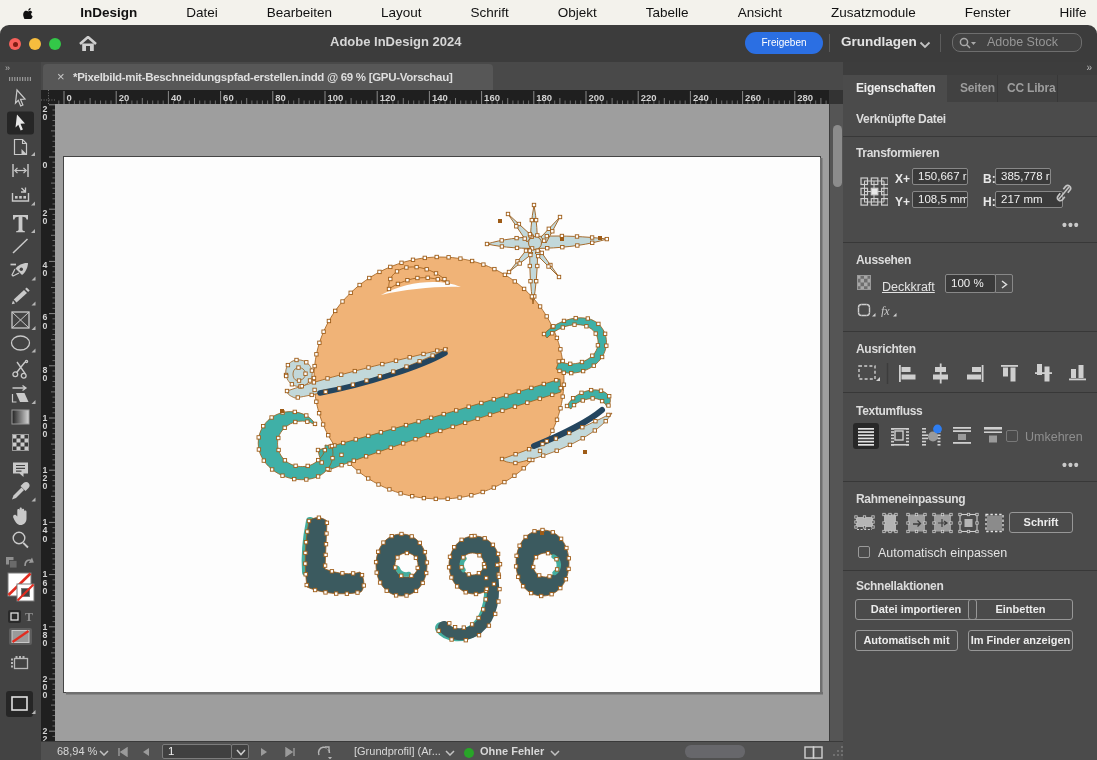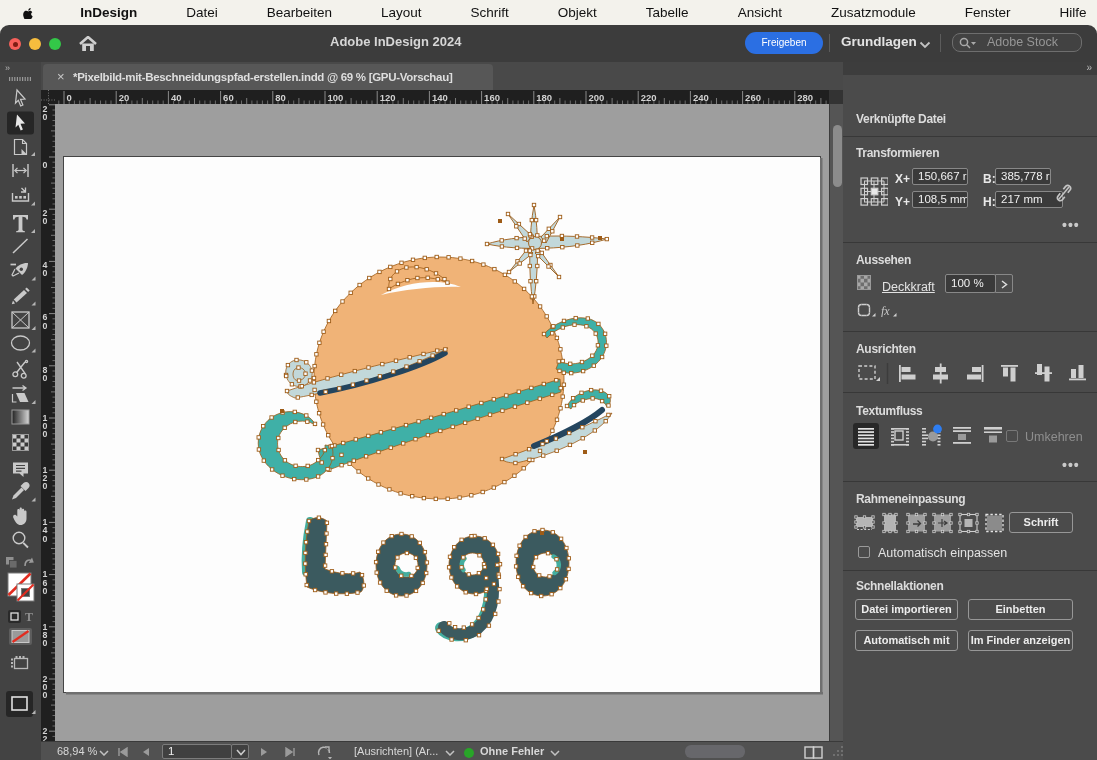--- a/index.html
+++ b/index.html
@@ -1073,21 +1073,21 @@
       <path d="M2 1 L8 5 L2 9 Z" fill="#9b9b9b"></path>
     </svg>
   <svg class="abs" style="left:243px;top:5px" width="12" height="10" viewBox="0 0 12 10">
       <path d="M10 1 V9 M2 1 L8 5 L2 9 Z" fill="#9b9b9b" stroke="#9b9b9b" stroke-width="1.4"></path>
     </svg>
   <svg class="abs" style="left:275px;top:3px" width="16" height="14" viewBox="0 0 16 14">
     <path d="M3 10 A5.5 5.5 0 1 1 13.5 8" fill="none" stroke="#b5b5b5" stroke-width="1.6"></path>
     <path d="M9 2 h4 v4" fill="#4a4a4a" stroke="#b5b5b5" stroke-width="1.3"></path>
     <path d="M12 12 l4 0 l-2 2.6 z" fill="#b5b5b5"></path>
   </svg>
-  <span class="t" style="left:313px">[Ausrichten] (Ar...</span>
+  <span class="t" style="left:313px">[Grundprofil] (Ar...</span>
   <svg class="abs" style="left:404px;top:8px" width="10" height="6" viewBox="0 0 10 6">
       <path d="M1 1 L5 5 L9 1" fill="none" stroke="#c2c2c2" stroke-width="1.5"></path>
     </svg>
   <div class="abs" style="left:423px;top:6px;width:10px;height:10px;border-radius:50%;background:#28a528"></div>
   <span class="t" style="left:439px;font-weight:700">Ohne Fehler</span>
   <svg class="abs" style="left:509px;top:8px" width="10" height="6" viewBox="0 0 10 6">
       <path d="M1 1 L5 5 L9 1" fill="none" stroke="#c2c2c2" stroke-width="1.5"></path>
     </svg>
   <div id="hthumb"></div>
   <svg class="abs" style="left:752px;top:0;opacity:.55" width="50" height="19" viewBox="0 0 50 19">
@@ -1103,20 +1103,27 @@
     <svg class="abs" style="left:763px;top:4px" width="20" height="13" viewBox="0 0 20 13">
     <rect x="1" y="1" width="8.5" height="11" fill="none" stroke="#d0d0d0" stroke-width="1.4"></rect>
     <rect x="9.5" y="1" width="8.5" height="11" fill="none" stroke="#d0d0d0" stroke-width="1.4"></rect>
   </svg>
 </div>
 
 <div id="rpanel" class="abs">
   <div id="rp-top">
       <span style="position:absolute;right:6px;top:0px;color:#bbb;font-size:10px;letter-spacing:-1px">»</span>
     </div>
+  <div id="rp-tabs">
+    <div id="rp-tab-active">Eigenschaften</div>
+    <div class="rp-tab" style="left:117px">Seiten</div>
+    <div class="rp-tab" style="left:164px">CC Libra</div>
+    <div style="position:absolute;left:154px;top:0;width:1px;height:27px;background:#383838"></div>
+    <div style="position:absolute;left:214px;top:0;width:1px;height:27px;background:#383838"></div>
+  </div>
   <div class="sect-title" style="top:50px">Verknüpfte Datei</div>
   <div class="sep" style="top:74px"></div>
 
   <div class="sect-title" style="top:84px">Transformieren</div>
   <svg class="abs" style="left:17px;top:114px" width="28" height="30" viewBox="0 0 28 30" id="refgrid">
       <path d="M4,5 H24 M4,15.5 H24 M4,26 H24 M4.5,5 V26 M14,5 V26 M24,5 V26" stroke="#cfcfcf" stroke-width="1"></path>
       <rect x="1.0" y="2.0" width="6.5" height="6.5" fill="none" stroke="#cfcfcf" stroke-width="1.2"></rect>
       <rect x="11.3" y="2.0" width="6.5" height="6.5" fill="none" stroke="#cfcfcf" stroke-width="1.2"></rect>
       <rect x="21.6" y="2.0" width="6.5" height="6.5" fill="none" stroke="#cfcfcf" stroke-width="1.2"></rect>
       <rect x="1.0" y="12.3" width="6.5" height="6.5" fill="none" stroke="#cfcfcf" stroke-width="1.2"></rect>
@@ -1308,17 +1315,17 @@
       <rect x="121.8" y="18.3" width="2.4" height="2.4" fill="#4b4b4b" stroke="#cfcfcf" stroke-width="0.8"></rect>
       <rect x="133" y="3.5" width="15" height="15" fill="#8b8b8b"></rect>
       <rect x="132" y="2.5" width="17" height="17" fill="none" stroke="#e3e3e3" stroke-width="1.3" stroke-dasharray="2.4,2"></rect>
     </svg>
   <div class="btn" style="left:166px;top:450px;width:64px;height:21px;line-height:19px;font-weight:700">Schrift</div>
   <div class="cbx" style="left:15px;top:484px"></div>
   <div style="position:absolute;left:35px;top:484px;font-size:12.5px;color:#e2e2e2">Automatisch einpassen</div>
   <div class="sep" style="top:508px"></div>
 
   <div class="sect-title" style="top:517px">Schnellaktionen</div>
-  <div class="btn" style="left:12px;top:537px;width:103px;height:21px;line-height:19px;font-weight:700">Datei importieren</div>
+  <div class="btn" style="left:12px;top:537px;width:122px;height:21px;line-height:19px;font-weight:700">Datei importieren</div>
   <div class="btn" style="left:125px;top:537px;width:105px;height:21px;line-height:19px;font-weight:700">Einbetten</div>
   <div class="btn" style="left:12px;top:568px;width:103px;height:21px;line-height:19px;font-weight:700">Automatisch mit</div>
   <div class="btn" style="left:125px;top:568px;width:105px;height:21px;line-height:19px;font-weight:700">Im Finder anzeigen</div>
 </div>
 
 </body></html>

